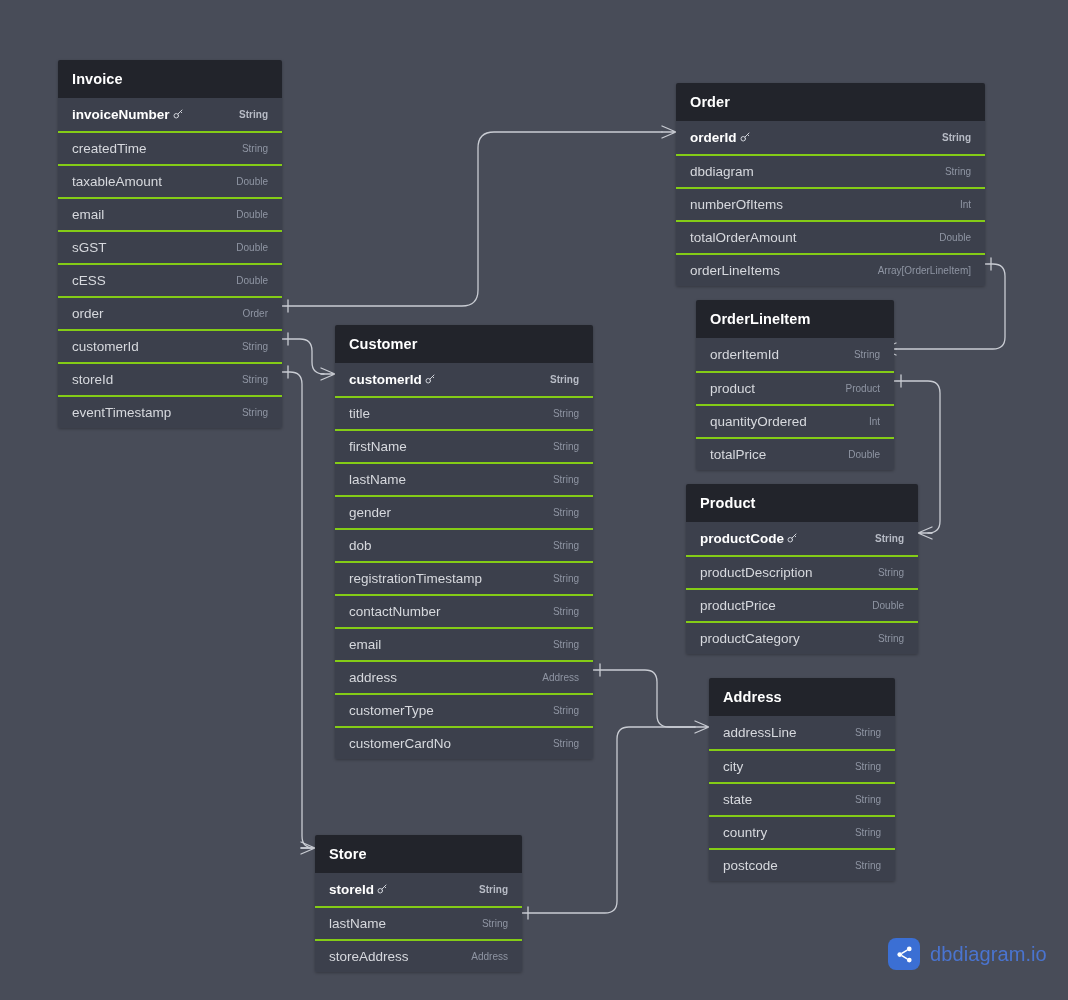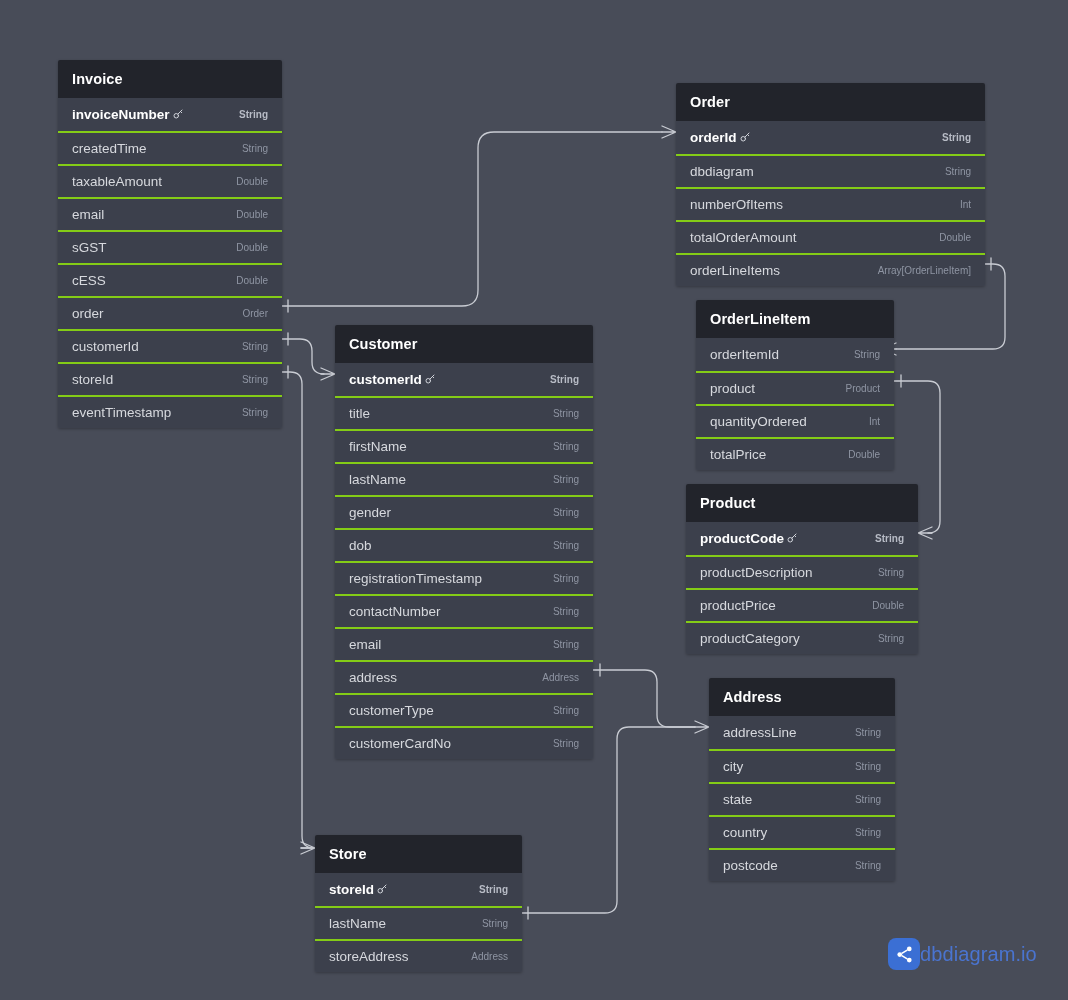--- a/index.html
+++ b/index.html
@@ -88,20 +88,21 @@
   }
   .key-icon svg { display: block; }
 
   
   #brand {
     position: absolute;
     left: 888px;
     top: 938px;
     display: flex;
     align-items: center;
+    gap: 10px;
   }
   #brand .mark {
     width: 32px;
     height: 32px;
     border-radius: 8px;
     background: #3b6fd4;
     display: flex;
     align-items: center;
     justify-content: center;
   }

